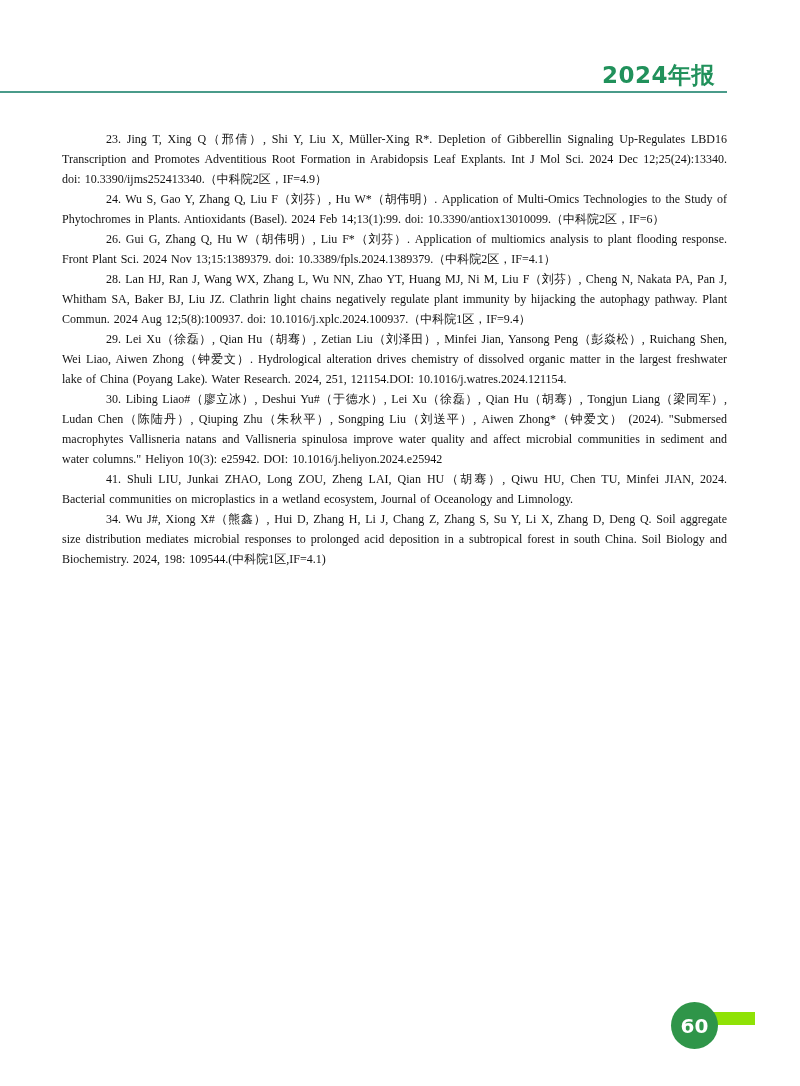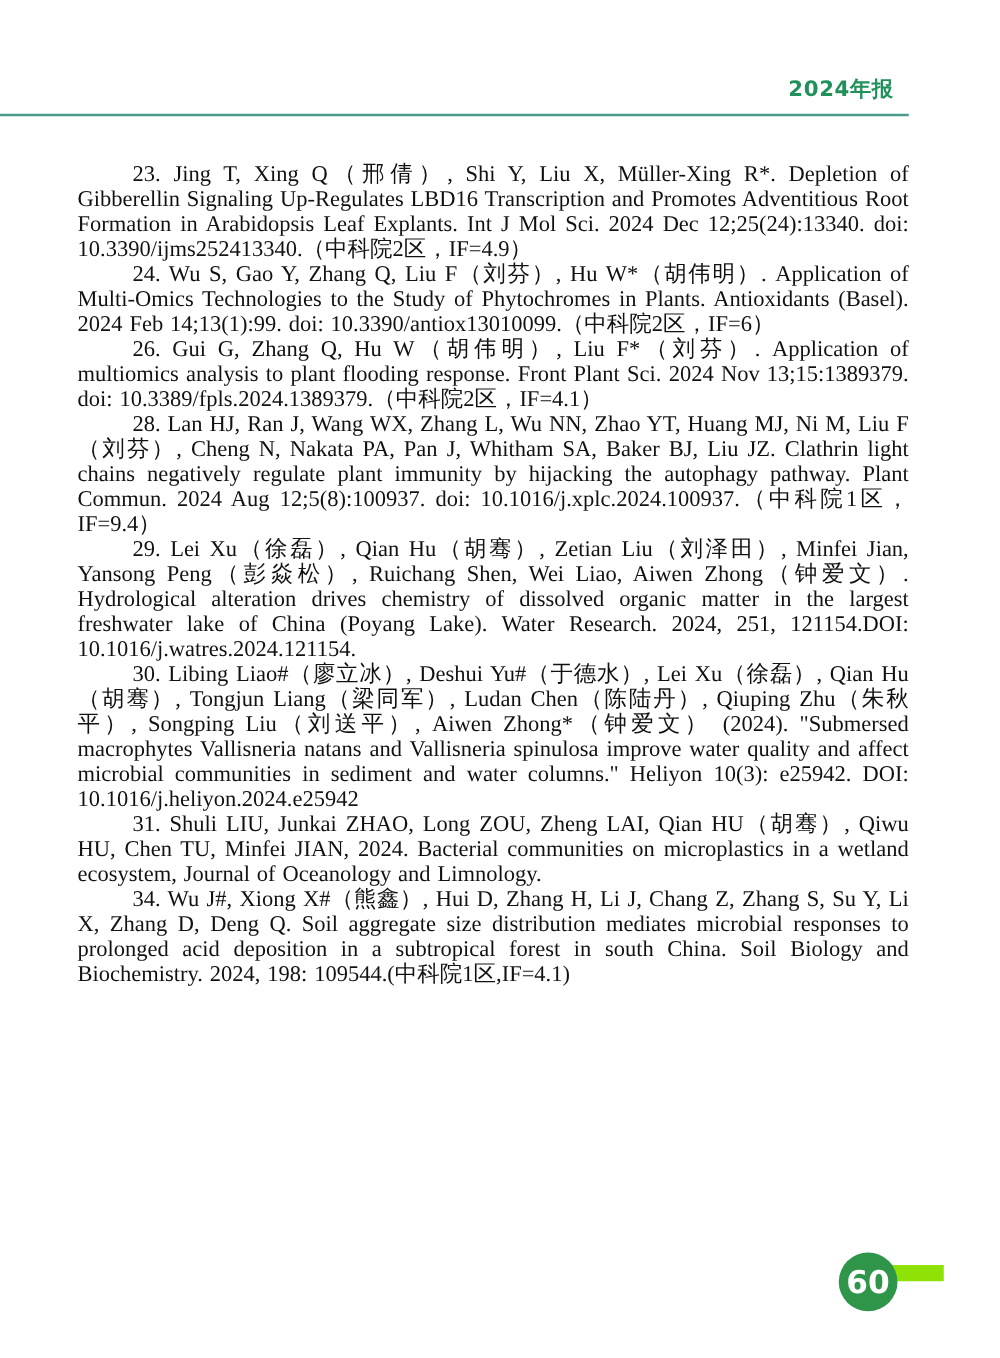--- a/index.html
+++ b/index.html
@@ -10,42 +10,42 @@
     background:#ffffff;
     overflow:hidden;
     font-family:"Liberation Serif","DejaVu Serif",serif;
     color:#111111;
   }
   .header-title{
     position:absolute;
     top:60px;
     right:85px;
     font-family:"DejaVu Sans","Liberation Sans",sans-serif;
-    font-size:17px;
+    font-size:23px;
     font-weight:bold;
     color:#21915b;
     letter-spacing:0.5px;
   }
   .header-rule{
     position:absolute;
     top:91px;
     left:0;
     width:727px;
     height:2px;
     background:#4a9b8a;
   }
   .pub-list{
     position:absolute;
     top:129px;
     left:62px;
     width:665px;
   }
   .pub-list p{
     margin:0;
-    font-size:18px;
+    font-size:12px;
     line-height:20px;
     text-align:justify;
     text-indent:44px;
     word-spacing:1px;
   }
   .page-badge-bar{
     position:absolute;
     left:710px;
     top:1012px;
     width:45px;
@@ -55,21 +55,21 @@
   .page-badge{
     position:absolute;
     left:671px;
     top:1002px;
     width:47px;
     height:47px;
     border-radius:50%;
     background:#2f9549;
     color:#ffffff;
     font-family:"DejaVu Sans","Liberation Sans",sans-serif;
-    font-size:25px;
+    font-size:20px;
     font-weight:bold;
     display:flex;
     align-items:center;
     justify-content:center;
   }
 </style>
 </head>
 <body>
 
 <div class="page">
@@ -77,20 +77,20 @@
   <div class="header-title">2024年报</div>
   <div class="header-rule"></div>
 
   <div class="pub-list">
     <p>23. Jing T, Xing Q（邢倩）, Shi Y, Liu X, Müller-Xing R*. Depletion of Gibberellin Signaling Up-Regulates LBD16 Transcription and Promotes Adventitious Root Formation in Arabidopsis Leaf Explants. Int J Mol Sci. 2024 Dec 12;25(24):13340. doi: 10.3390/ijms252413340.（中科院2区，IF=4.9）</p>
     <p>24. Wu S, Gao Y, Zhang Q, Liu F（刘芬）, Hu W*（胡伟明）. Application of Multi-Omics Technologies to the Study of Phytochromes in Plants. Antioxidants (Basel). 2024 Feb 14;13(1):99. doi: 10.3390/antiox13010099.（中科院2区，IF=6）</p>
     <p>26. Gui G, Zhang Q, Hu W（胡伟明）, Liu F*（刘芬）. Application of multiomics analysis to plant flooding response. Front Plant Sci. 2024 Nov 13;15:1389379. doi: 10.3389/fpls.2024.1389379.（中科院2区，IF=4.1）</p>
     <p>28. Lan HJ, Ran J, Wang WX, Zhang L, Wu NN, Zhao YT, Huang MJ, Ni M, Liu F（刘芬）, Cheng N, Nakata PA, Pan J, Whitham SA, Baker BJ, Liu JZ. Clathrin light chains negatively regulate plant immunity by hijacking the autophagy pathway. Plant Commun. 2024 Aug 12;5(8):100937. doi: 10.1016/j.xplc.2024.100937.（中科院1区，IF=9.4）</p>
     <p>29. Lei Xu（徐磊）, Qian Hu（胡骞）, Zetian Liu（刘泽田）, Minfei Jian, Yansong Peng（彭焱松）, Ruichang Shen, Wei Liao, Aiwen Zhong（钟爱文）. Hydrological alteration drives chemistry of dissolved organic matter in the largest freshwater lake of China (Poyang Lake). Water Research. 2024, 251, 121154.DOI: 10.1016/j.watres.2024.121154.</p>
     <p>30. Libing Liao#（廖立冰）, Deshui Yu#（于德水）, Lei Xu（徐磊）, Qian Hu（胡骞）, Tongjun Liang（梁同军）, Ludan Chen（陈陆丹）, Qiuping Zhu（朱秋平）, Songping Liu（刘送平）, Aiwen Zhong*（钟爱文） (2024). "Submersed macrophytes Vallisneria natans and Vallisneria spinulosa improve water quality and affect microbial communities in sediment and water columns." Heliyon 10(3): e25942. DOI: 10.1016/j.heliyon.2024.e25942</p>
-    <p>31. Shuli LIU, Junkai ZHAO, Long ZOU, Zheng LAI, Qian HU（胡骞）, Qiwu HU, Chen TU, Minfei JIAN, 2024. Bacterial communities on microplastics in a wetland ecosystem, Journal of Oceanology and Limnology.</p>
+    <p>41. Shuli LIU, Junkai ZHAO, Long ZOU, Zheng LAI, Qian HU（胡骞）, Qiwu HU, Chen TU, Minfei JIAN, 2024. Bacterial communities on microplastics in a wetland ecosystem, Journal of Oceanology and Limnology.</p>
     <p>34. Wu J#, Xiong X#（熊鑫）, Hui D, Zhang H, Li J, Chang Z, Zhang S, Su Y, Li X, Zhang D, Deng Q. Soil aggregate size distribution mediates microbial responses to prolonged acid deposition in a subtropical forest in south China. Soil Biology and Biochemistry. 2024, 198: 109544.(中科院1区,IF=4.1)</p>
   </div>
 
   <div class="page-badge-bar"></div>
   <div class="page-badge">60</div>
 
 </div>
 
 </body></html>

